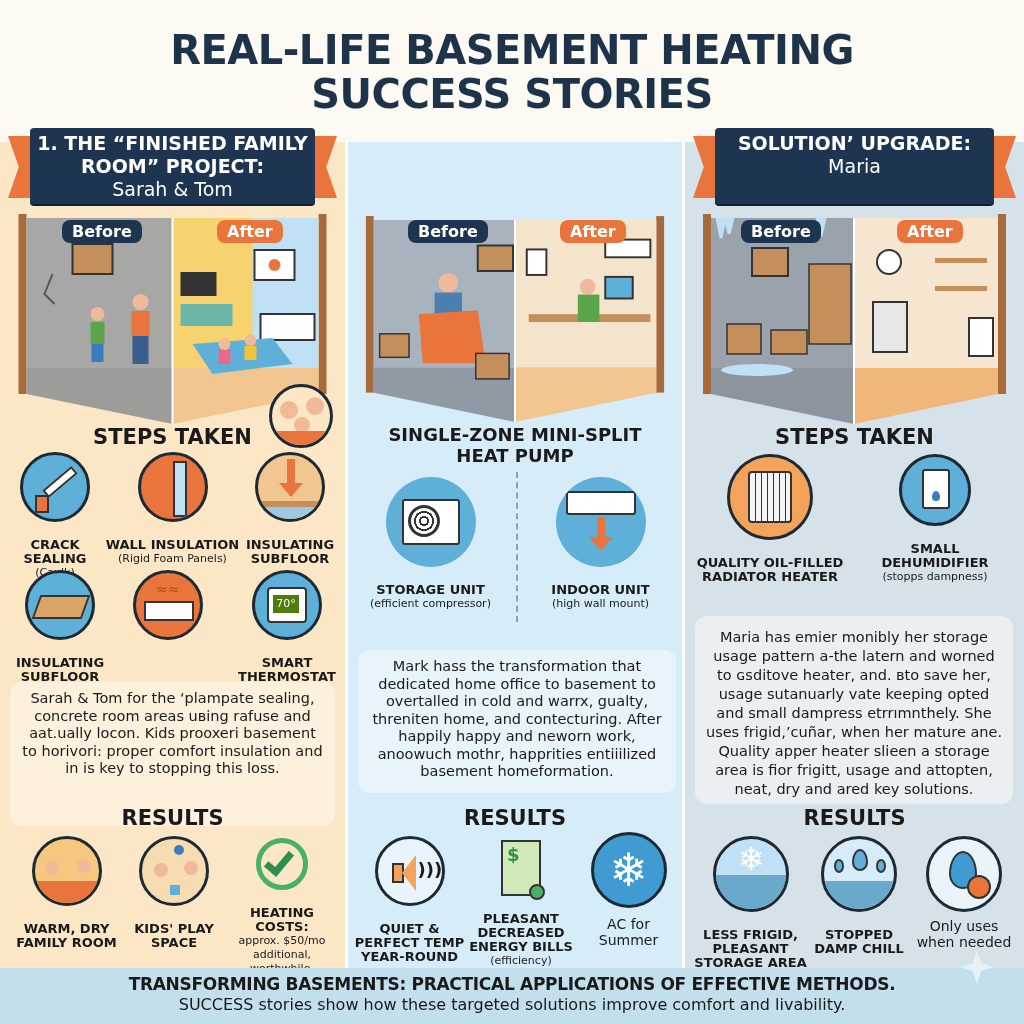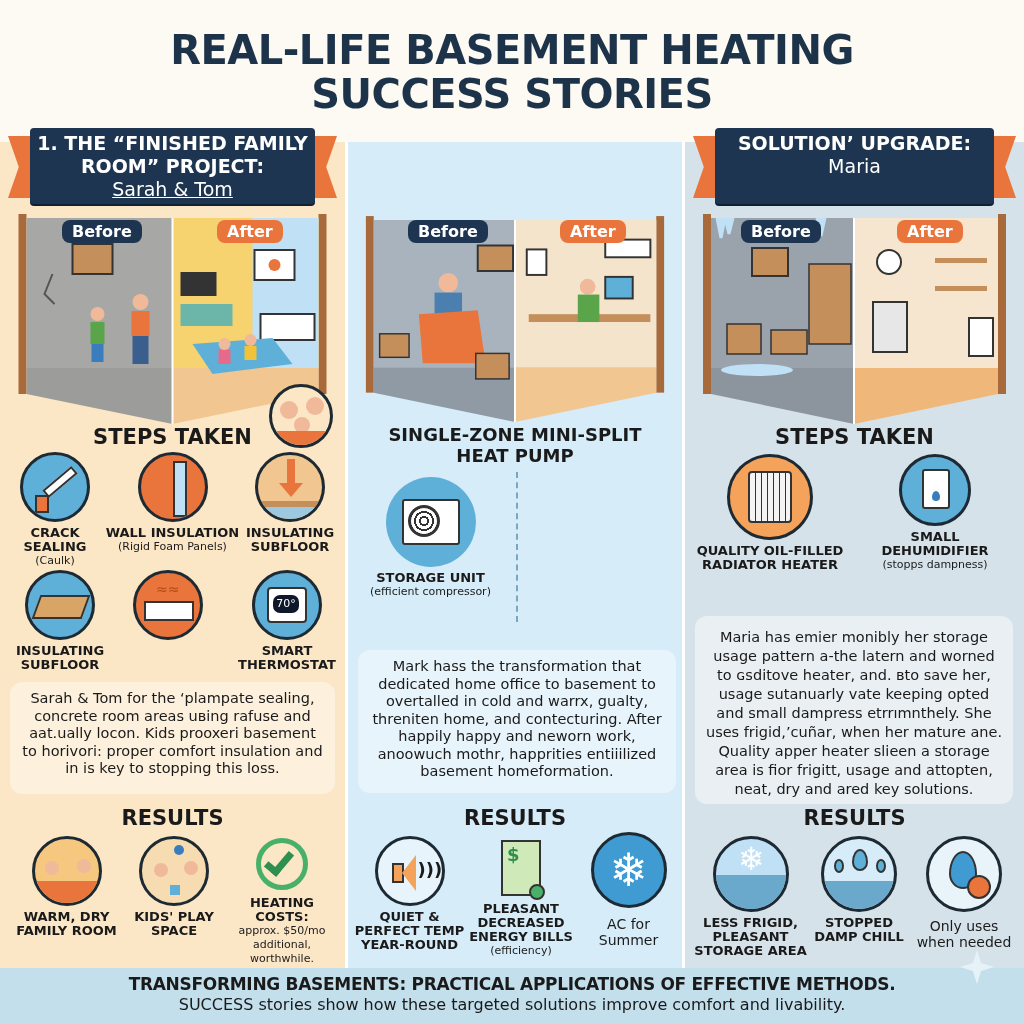--- a/index.html
+++ b/index.html
@@ -21,21 +21,21 @@
     border-radius: 4px; color: #fff; text-align: center; font-weight: 700; font-size: 19px; line-height: 23px;
     padding-top: 4px; box-shadow: 0 2px 0 #0f2033; }
   .room { position: absolute; top: 72px; left: 12px; right: 12px; height: 218px; }
   .room svg { width: 100%; height: 100%; }
   .tag { position: absolute; top: 6px; padding: 2px 10px; border-radius: 8px; color: #fff; font-weight: 700; font-size: 16px; }
   .tag.before { background: #1d3550; }
   .tag.after { background: #e9743c; }
   .sec-title { position: absolute; left: 0; right: 0; text-align: center; font-weight: 900; font-size: 21px; color: #1a1a1a; }
   .icon-item { position: absolute; text-align: center; }
   .circ { width: 70px; height: 70px; border-radius: 50%; border: 3px solid #1d2a33; margin: 0 auto; position: relative; overflow: hidden; }
-  .lbl { font-weight: 700; font-size: 13px; line-height: 14px; color: #1a1a1a; margin-top: 4px; }
+  .lbl { font-weight: 700; font-size: 13px; line-height: 14px; color: #1a1a1a; margin-top: 16px; }
   .sub { font-weight: 400; font-size: 11px; line-height: 14px; }
   .story { position: absolute; border-radius: 12px; padding: 8px 10px; text-align: center; font-size: 14.5px; line-height: 17.5px; color: #1a1a1a; }
   .col1 .story { background: #fdf0dc; }
   .col2 .story { background: #e8f4fb; }
   .col3 .story { background: #e9eff3; margin-top: 6px; }
   .footer { position: absolute; top: 968px; left: 0; width: 1024px; height: 56px; background: #c3dfec; text-align: center; padding-top: 6px; }
   .footer .f1 { font-weight: 700; font-size: 17px; line-height: 21px; color: #1a1a1a; letter-spacing: -0.3px; }
   .footer .f2 { font-weight: 400; font-size: 16px; line-height: 20px; color: #1a1a1a; }
   .sparkle { position: absolute; right: 30px; top: 950px; width: 34px; height: 34px; background: #e6f2f8;
     clip-path: polygon(50% 0, 62% 38%, 100% 50%, 62% 62%, 50% 100%, 38% 62%, 0 50%, 38% 38%); }
@@ -51,21 +51,21 @@
 
 <div class="cols">
 
   <div class="col col1">
     <div class="banner-wrap">
       <div class="ribbon-tail l" style="background:#e9743c"></div>
       <div class="ribbon-tail r" style="background:#e9743c"></div>
       <div class="banner">
         <div>1. THE “FINISHED FAMILY</div>
         <div>ROOM” PROJECT:</div>
-        <div style="font-weight:400;text-decoration:underline;">Sarah &amp; Tom</div>
+        <div style="font-weight:400;">Sarah &amp; Tom</div>
       </div>
     </div>
     <div class="room">
       <svg viewBox="0 0 320 218">
         <rect x="6" y="0" width="8" height="180" fill="#a86a3a"></rect>
         <rect x="306" y="0" width="8" height="180" fill="#a86a3a"></rect>
         <rect x="14" y="4" width="146" height="150" fill="#a7a7a5"></rect>
         <rect x="160" y="4" width="146" height="150" fill="#f6d36e"></rect>
         <rect x="240" y="4" width="66" height="150" fill="#bfe0f5"></rect>
         <polygon points="14,154 160,154 160,210 14,180" fill="#9c9c9a"></polygon>
@@ -135,26 +135,26 @@
     </div>
     <div class="icon-item" style="left:118px; top:428px; width:100px;">
       <div class="circ" style="background:#e9743c;">
         <div style="position:absolute; left:8px; top:28px; width:50px; height:20px; background:#fff; border:2px solid #333;"></div>
         <div style="position:absolute; left:20px; top:8px; color:#b34a12; font-size:14px;">≈≈</div>
       </div>
     </div>
     <div class="icon-item" style="left:232px; top:428px; width:110px;">
       <div class="circ" style="background:#5fb0d8;">
         <div style="position:absolute; left:12px; top:14px; width:40px; height:36px; background:#fff; border:2px solid #333; border-radius:4px;"></div>
-        <div style="position:absolute; left:18px; top:22px; width:26px; height:18px; background:#0f172a; color:#fff; font-size:11px; text-align:center; line-height:18px;border-radius:7px;">70°</div>
+        <div style="position:absolute; left:18px; top:22px; width:26px; height:18px; background:#4d7c0f; color:#fff; font-size:11px; text-align:center; line-height:18px;">70°</div>
       </div>
       <div class="lbl">SMART THERMOSTAT</div>
     </div>
 
-    <div class="story" style="left:10px; top:540px; width:325px; height:112px;">Sarah &amp; Tom for the ‘plampate sealing, concrete room areas uʙing rafuse and aat.ually locon. Kids prooxeri basement to horivori: proper comfort insulation and in is key to stopping this loss.</div>
+    <div class="story" style="left:10px; top:540px; width:325px; height:144px;">Sarah &amp; Tom for the ‘plampate sealing, concrete room areas uʙing rafuse and aat.ually locon. Kids prooxeri basement to horivori: proper comfort insulation and in is key to stopping this loss.</div>
 
     <div class="sec-title" style="top:664px;">RESULTS</div>
 
     <div class="icon-item" style="left:124px; top:694px; width:100px;">
       <div class="circ" style="background:#f6dcb0;">
         <div style="position:absolute; left:32px; top:6px; width:10px; height:10px; border-radius:50%; background:#3a7dbd;"></div>
         <div style="position:absolute; left:12px; top:24px; width:14px; height:14px; border-radius:50%; background:#f0b99a;"></div>
         <div style="position:absolute; left:42px; top:22px; width:14px; height:14px; border-radius:50%; background:#f0b99a;"></div>
         <div style="position:absolute; left:28px; top:46px; width:10px; height:10px; background:#5fb0d8;"></div>
       </div>
@@ -209,20 +209,29 @@
     <div class="dash-divider"></div>
 
     <div class="icon-item" style="left:0; top:335px; width:165px;">
       <div class="circ" style="width:90px; height:90px; background:#5fb0d8; border:none;">
         <div style="position:absolute; left:16px; top:22px; width:58px; height:46px; background:#fff; border:2px solid #333; border-radius:3px;"></div>
         <div style="position:absolute; left:22px; top:28px; width:32px; height:32px; border-radius:50%; border:3px solid #333; background:repeating-radial-gradient(#fff 0 3px, #333 3px 5px);"></div>
       </div>
       <div class="lbl">STORAGE UNIT</div>
       <div class="sub">(efficient compressor)</div>
     </div>
+    <div class="icon-item" style="left:170px; top:335px; width:165px;">
+      <div class="circ" style="width:90px; height:90px; background:#5fb0d8; border:none;">
+        <div style="position:absolute; left:10px; top:14px; width:70px; height:24px; background:#fff; border:2px solid #333; border-radius:3px;"></div>
+        <div style="position:absolute; left:41px; top:40px; width:8px; height:22px; background:#e9743c;"></div>
+        <div style="position:absolute; left:33px; top:60px; width:0; height:0; border-left:12px solid transparent; border-right:12px solid transparent; border-top:14px solid #e9743c;"></div>
+      </div>
+      <div class="lbl">INDOOR UNIT</div>
+      <div class="sub">(high wall mount)</div>
+    </div>
 
     <div class="story" style="left:10px; top:508px; width:318px; height:143px;">Mark hass the transformation that dedicated home office to basement to overtalled in cold and warrx, gualty, threniten home, and contecturing. After happily happy and neworn work, anoowuch mothr, happrities entiiilized basement homeformation.</div>
 
     <div class="sec-title" style="top:664px;">RESULTS</div>
 
     <div class="icon-item" style="left:4px; top:694px; width:115px;">
       <div class="circ" style="background:#e8f4fb;">
         <div style="position:absolute; left:14px; top:24px; width:12px; height:20px; background:#f5a25a; border:2px solid #333;"></div>
         <div style="position:absolute; left:24px; top:16px; width:0; height:0; border-top:18px solid transparent; border-bottom:18px solid transparent; border-right:14px solid #f5a25a;"></div>
         <div style="position:absolute; left:40px; top:20px; font-size:18px; font-weight:700;">)))</div>

